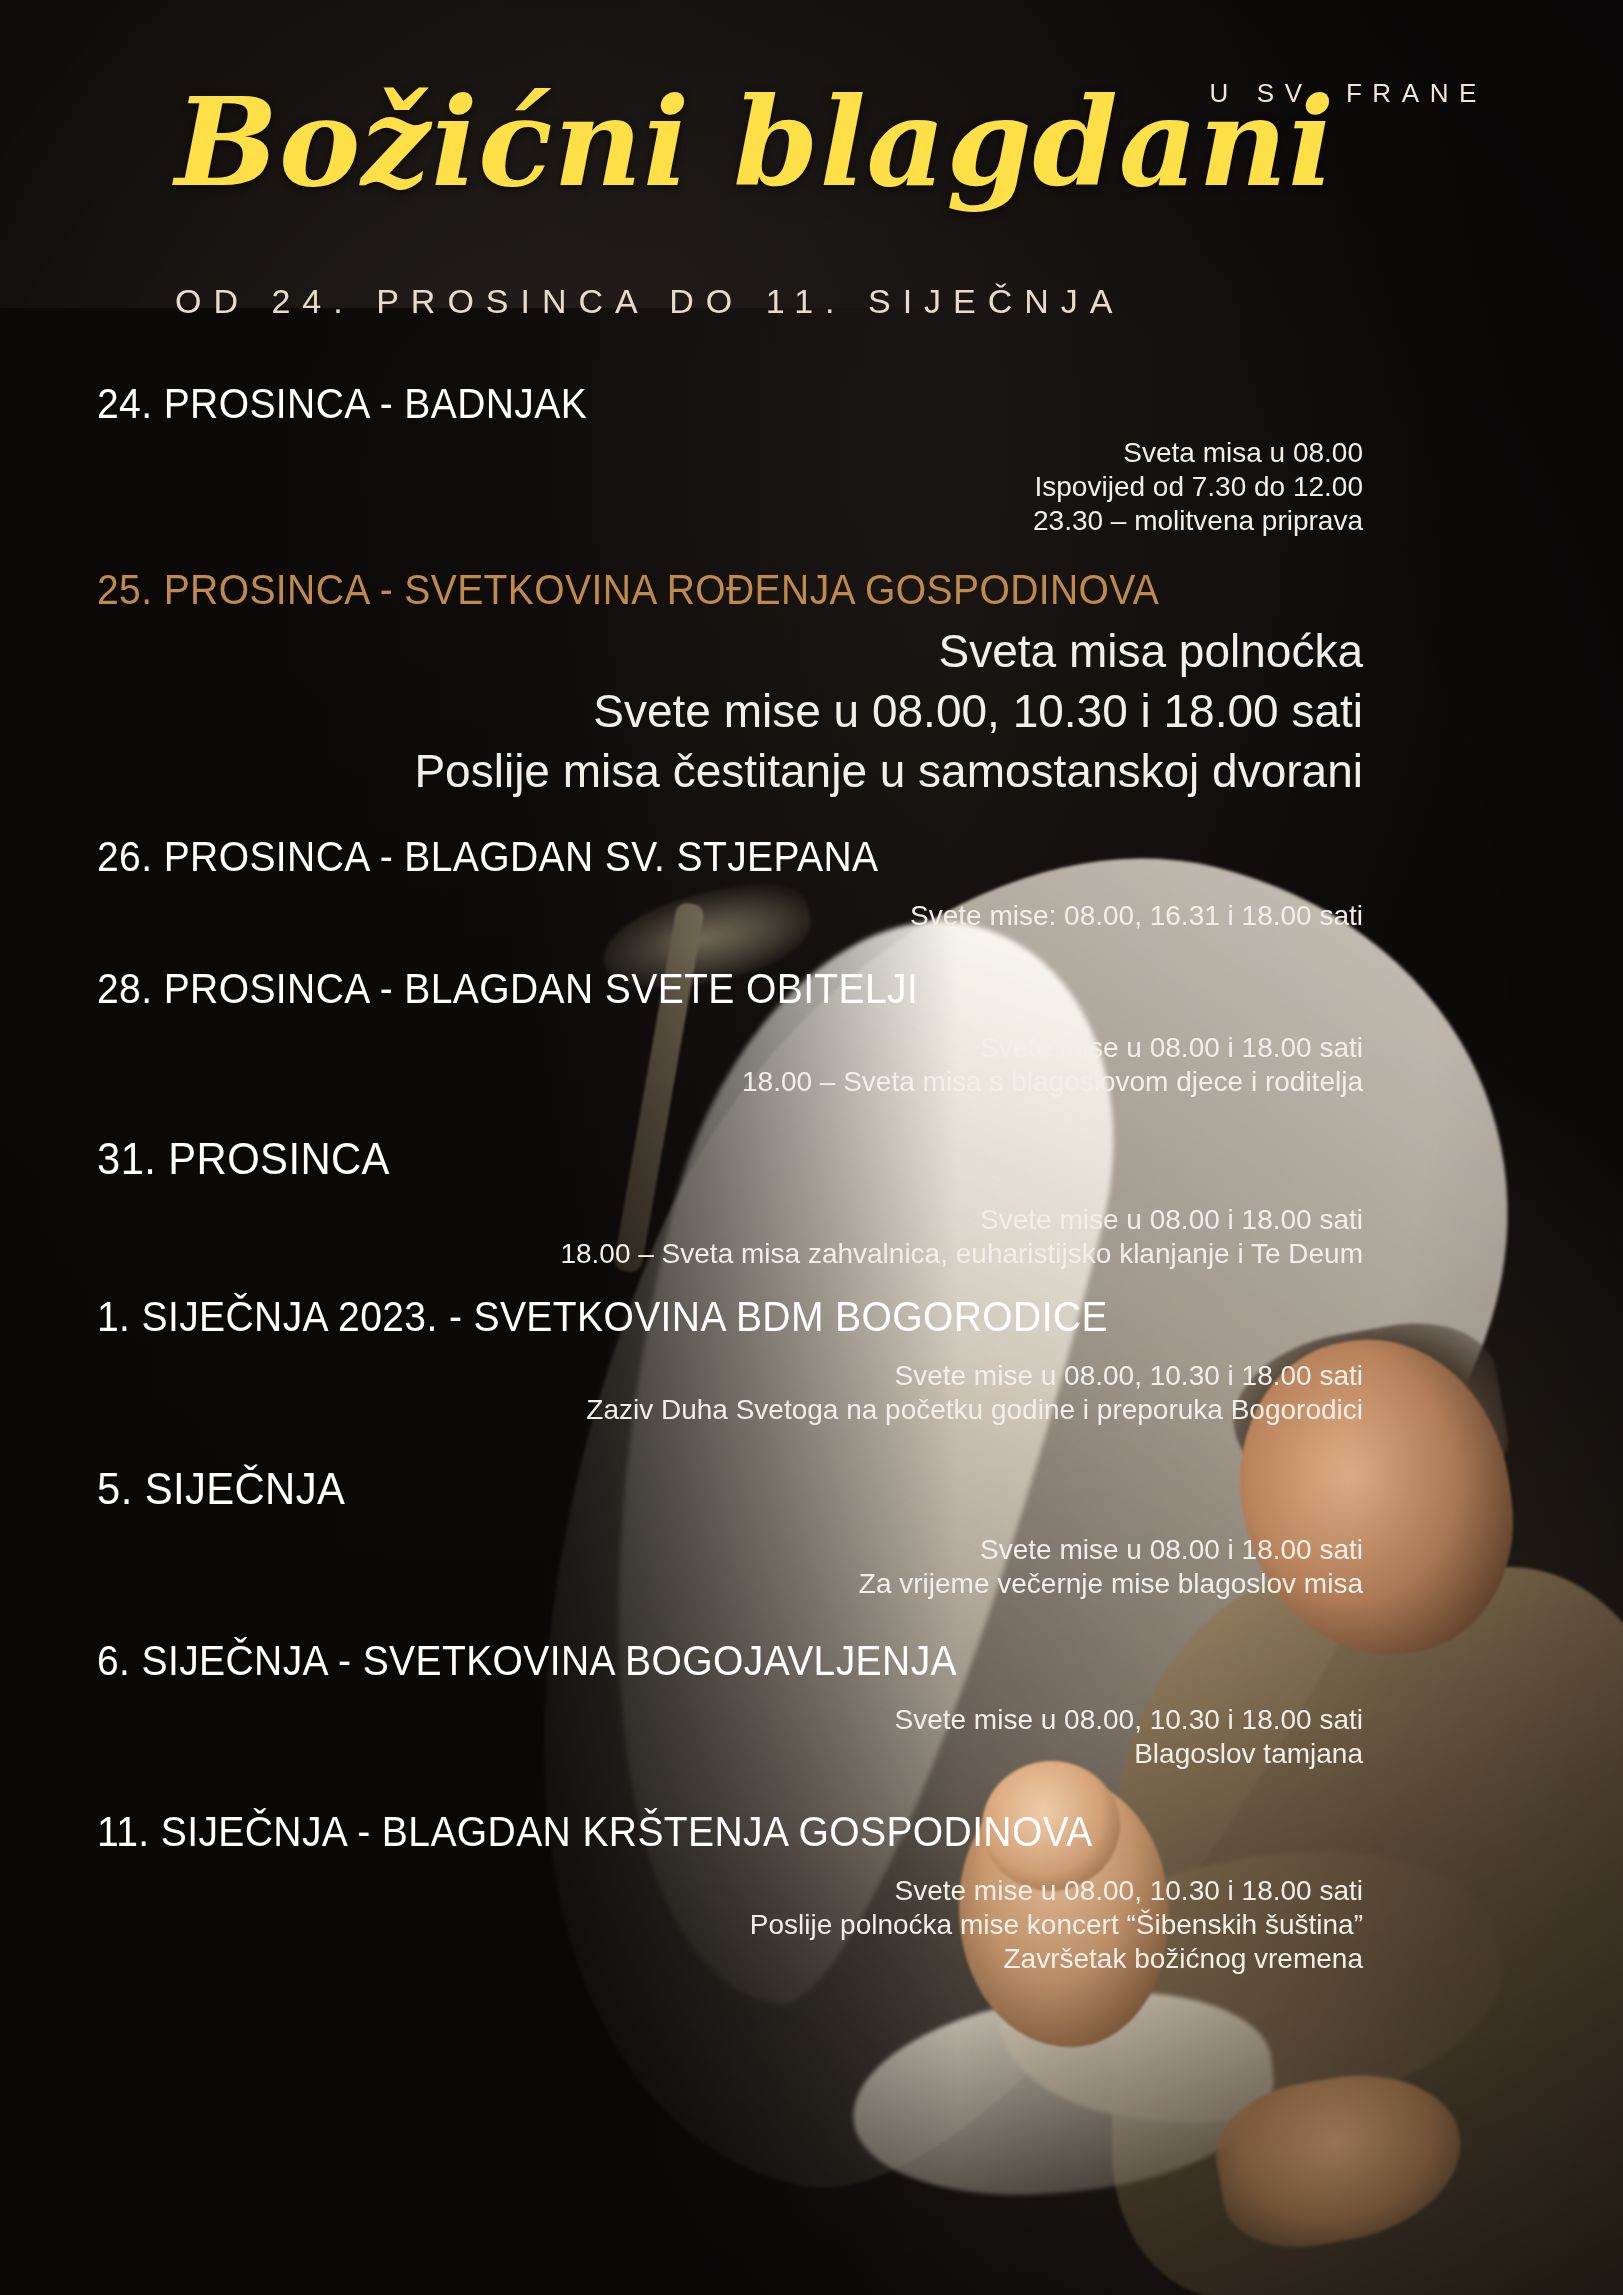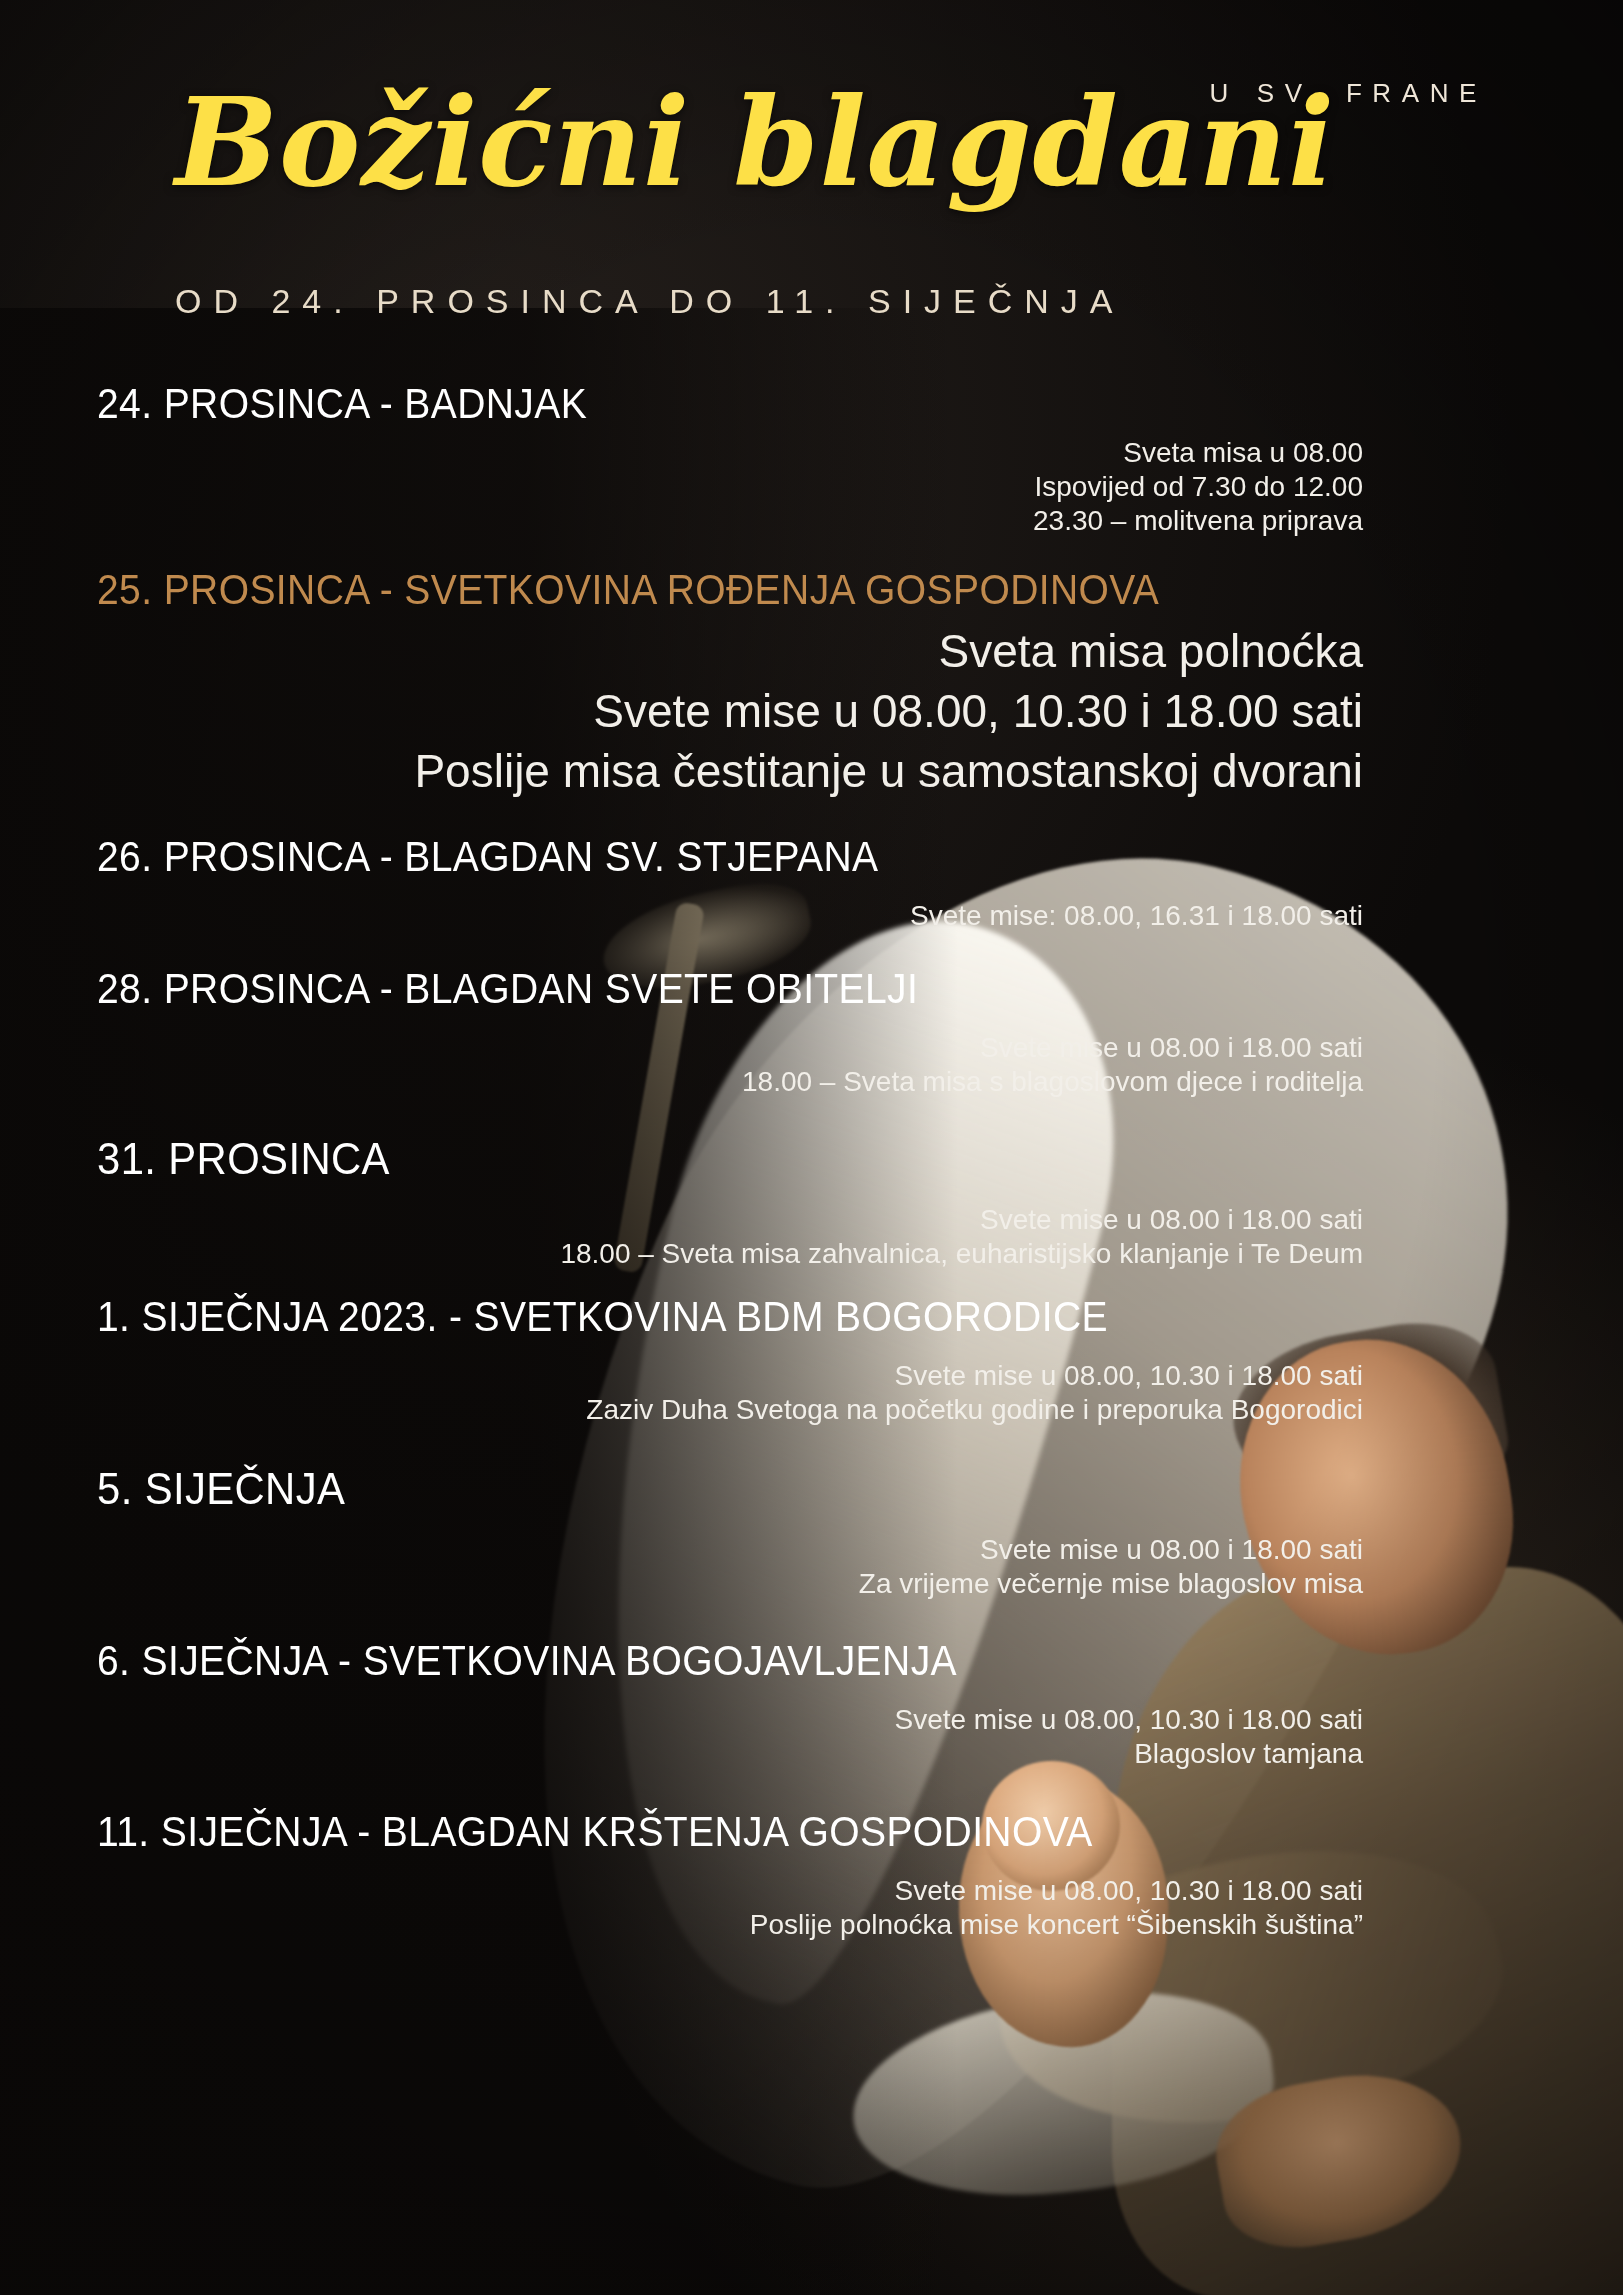--- a/index.html
+++ b/index.html
@@ -342,18 +342,19 @@
         <div class="line">Svete mise u 08.00, 10.30 i 18.00 sati</div>
         <div class="line">Blagoslov tamjana</div>
       </div>
     </div>
 
     <div class="entry e-11">
       <div class="entry-date">11. SIJEČNJA - BLAGDAN KRŠTENJA GOSPODINOVA</div>
       <div class="lines">
         <div class="line">Svete mise u 08.00, 10.30 i 18.00 sati</div>
         <div class="line">Poslije polnoćka mise koncert “Šibenskih šuština”</div>
+        <div class="line">Završetak božićnog vremena</div>
       </div>
     </div>
 
   </div>
 </div>
 
 
 </body></html>

